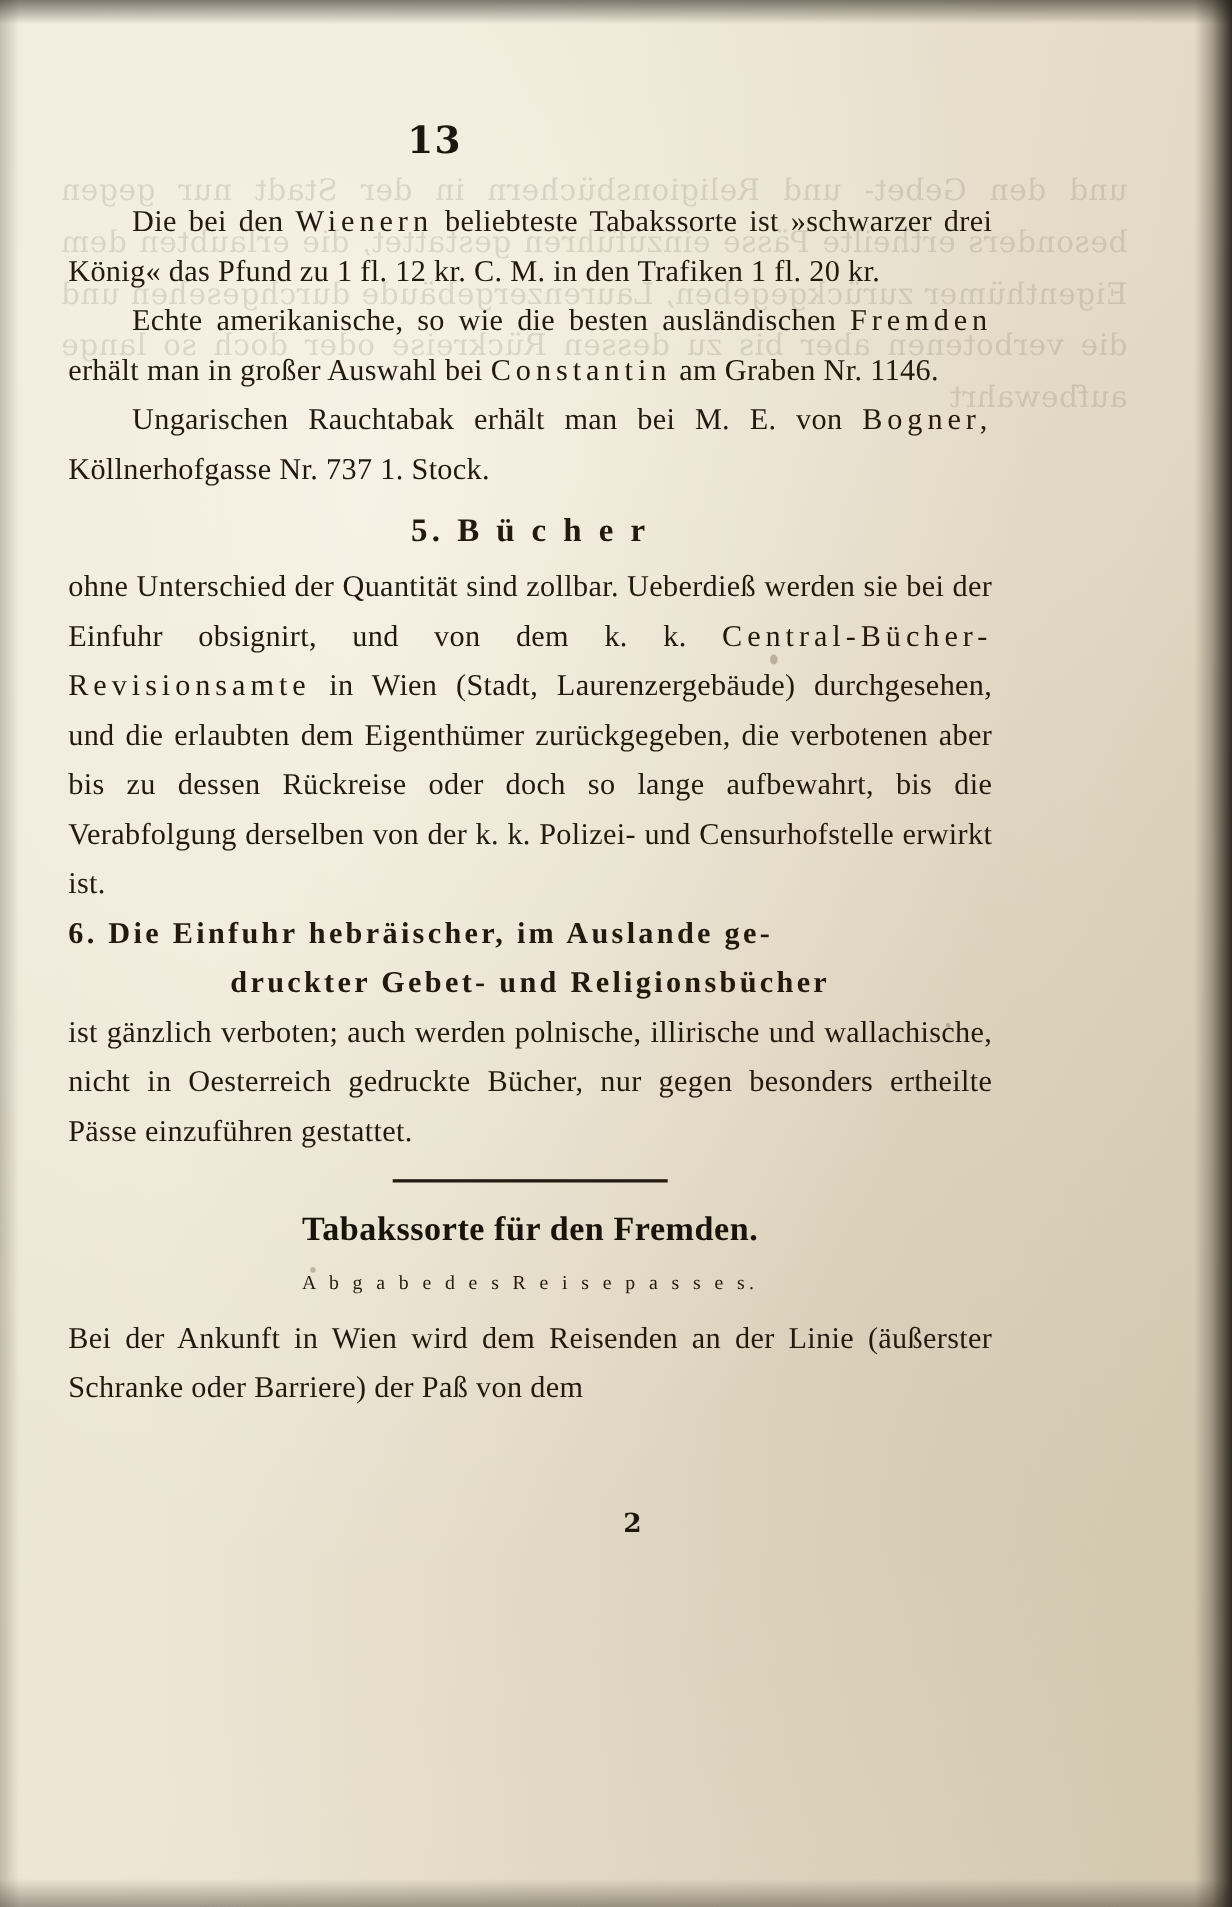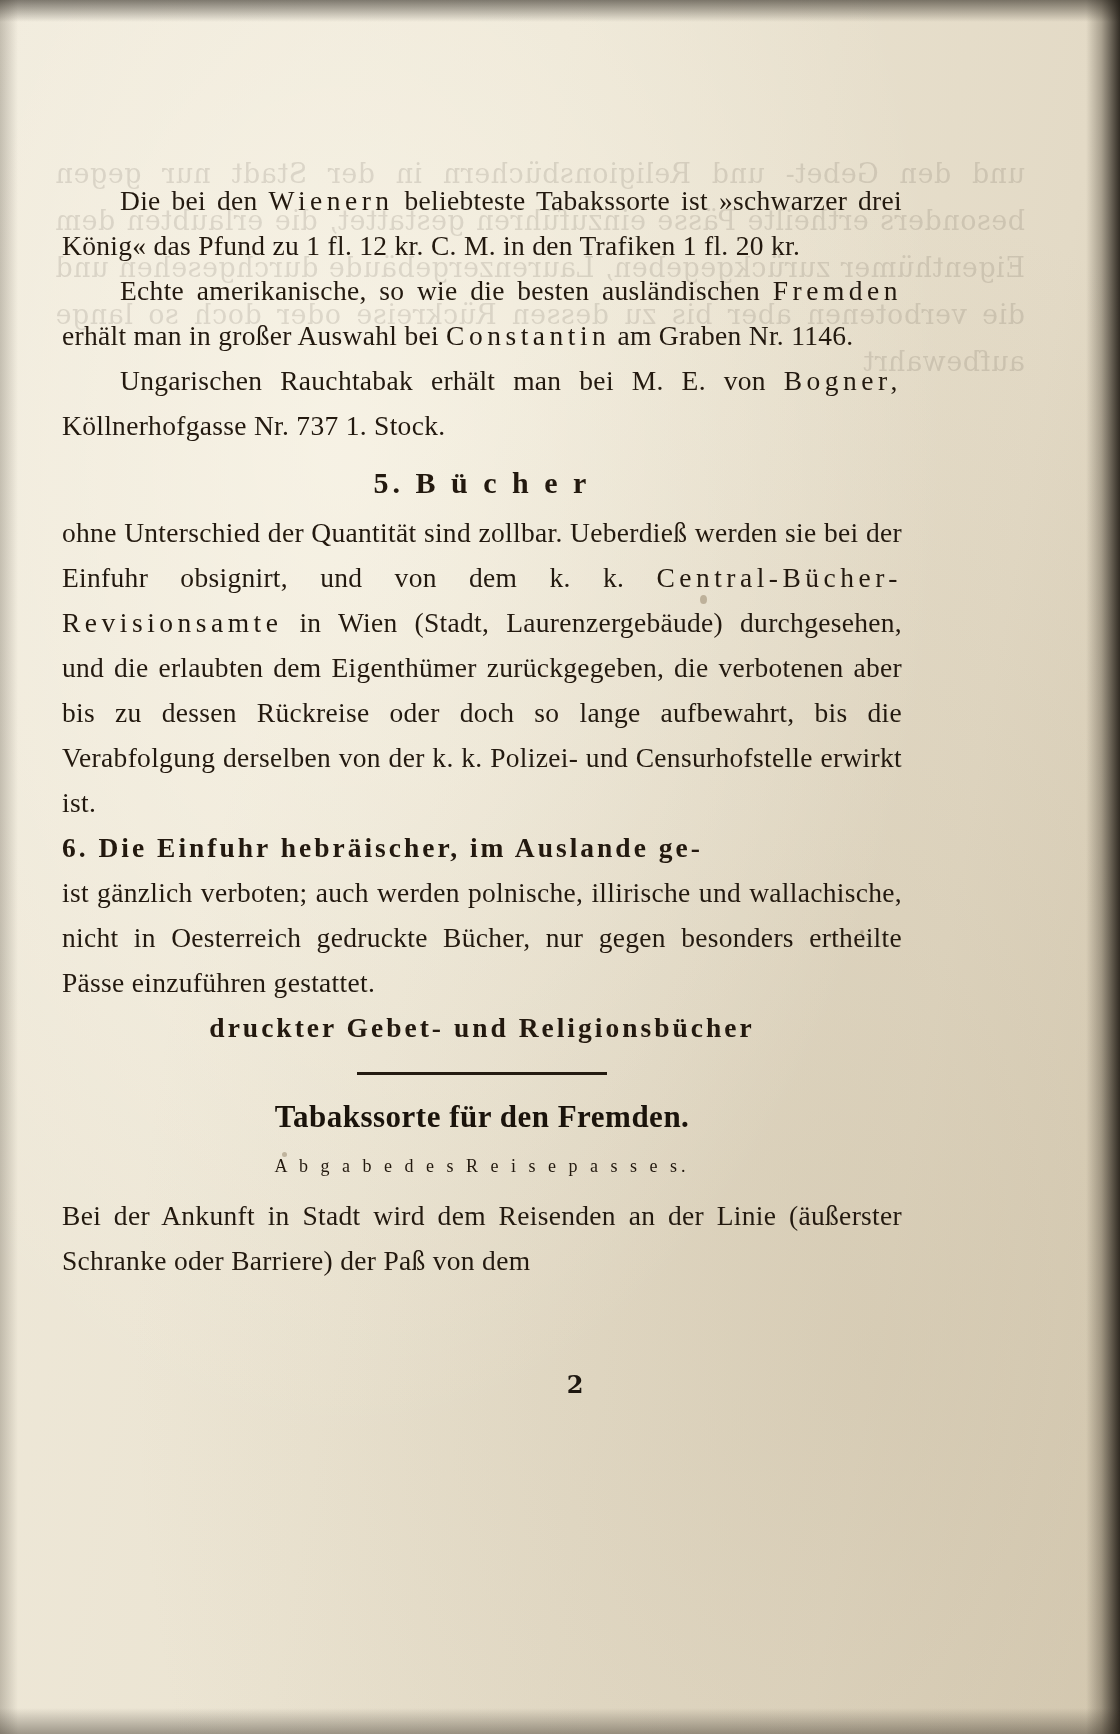--- a/index.html
+++ b/index.html
@@ -180,20 +180,21 @@
 </style>
 </head>
 <body>
 
 <div class="page">
 
   <div class="showthrough">und den Gebet- und Religionsbüchern in der Stadt nur gegen besonders ertheilte Pässe einzuführen gestattet, die erlaubten dem Eigenthümer zurückgegeben, Laurenzergebäude durchgesehen und die verbotenen aber bis zu dessen Rückreise oder doch so lange aufbewahrt</div>
 
   <div class="content">
 
+    <div class="folio">13</div>
 
     <div class="body-block">
 
       <p>
         <span>Die bei den </span><span class="sp">Wienern</span><span> beliebteste Tabakssorte ist »schwarzer drei König« das Pfund zu 1 fl. 12 kr. C. M. in den Trafiken 1 fl. 20 kr.</span>
       </p>
 
       <p>
         <span>Echte amerikanische, so wie die besten ausländischen </span><span class="sp">Fremden</span><span> erhält man in großer Auswahl bei </span><span class="sp">Constantin</span><span> am Graben Nr. 1146.</span>
       </p>
@@ -203,31 +204,31 @@
       </p>
 
       <h2 class="section">5.  B ü c h e r</h2>
 
       <p class="noindent">
         <span>ohne Unterschied der Quantität sind zollbar. Ueberdieß werden sie bei der Einfuhr obsignirt, und von dem k. k. </span><span class="sp">Central-Bücher-Revisionsamte</span><span> in Wien (Stadt, Laurenzergebäude) durchgesehen, und die erlaubten dem Eigenthümer zurückgegeben, die verbotenen aber bis zu dessen Rückreise oder doch so lange aufbewahrt, bis die Verabfolgung derselben von der k. k. Polizei- und Censurhofstelle erwirkt ist.</span>
       </p>
 
       <p class="noindent fx">6. Die Einfuhr hebräischer, im Auslande ge-</p>
 
+      <p class="noindent fx" style="text-align:center;">druckter Gebet- und Religionsbücher</p>
+
       <p class="noindent">ist gänzlich verboten; auch werden polnische, illirische und wallachische, nicht in Oesterreich gedruckte Bücher, nur gegen besonders ertheilte Pässe einzuführen gestattet.</p>
 
-      <p class="noindent fx" style="text-align:center;">druckter Gebet- und Religionsbücher</p>
-
       <div class="rule"></div>
 
       <h2 class="heading-bold">Tabakssorte für den Fremden.</h2>
 
       <h3 class="subheading">A b g a b e  d e s  R e i s e p a s s e s.</h3>
 
-      <p class="noindent">Bei der Ankunft in Stadt wird dem Reisenden an der Linie (äußerster Schranke oder Barriere) der Paß von dem</p>
+      <p class="noindent">Bei der Ankunft in Wien wird dem Reisenden an der Linie (äußerster Schranke oder Barriere) der Paß von dem</p>
 
     </div>
 
     <div class="signature">2</div>
 
   </div>
 
   <div class="speck" style="left:700px; top:595px; width:7px; height:9px;"></div>
   <div class="speck" style="left:282px; top:1152px; width:5px; height:5px;"></div>
   <div class="speck" style="left:860px; top:930px; width:4px; height:4px;"></div>

